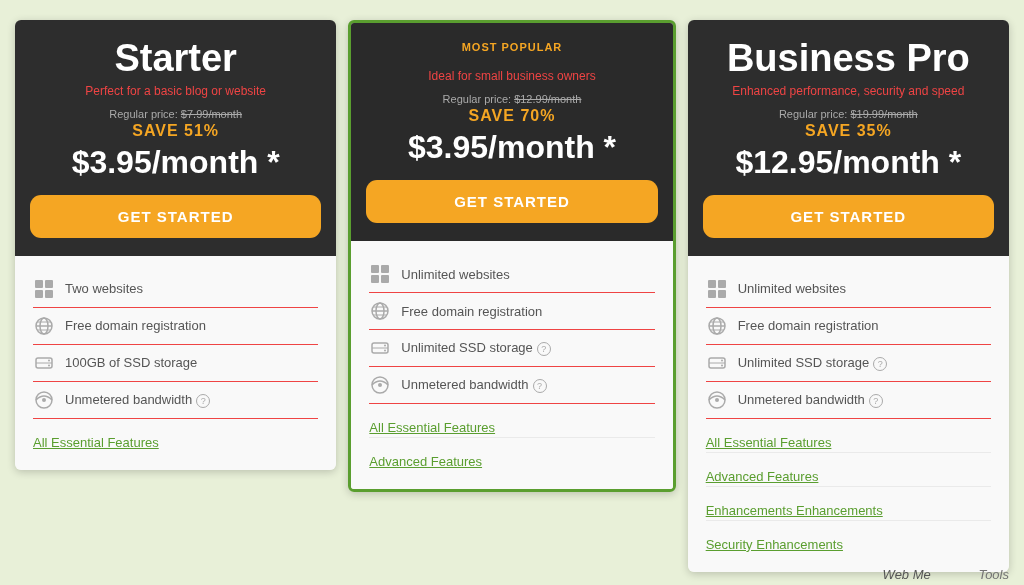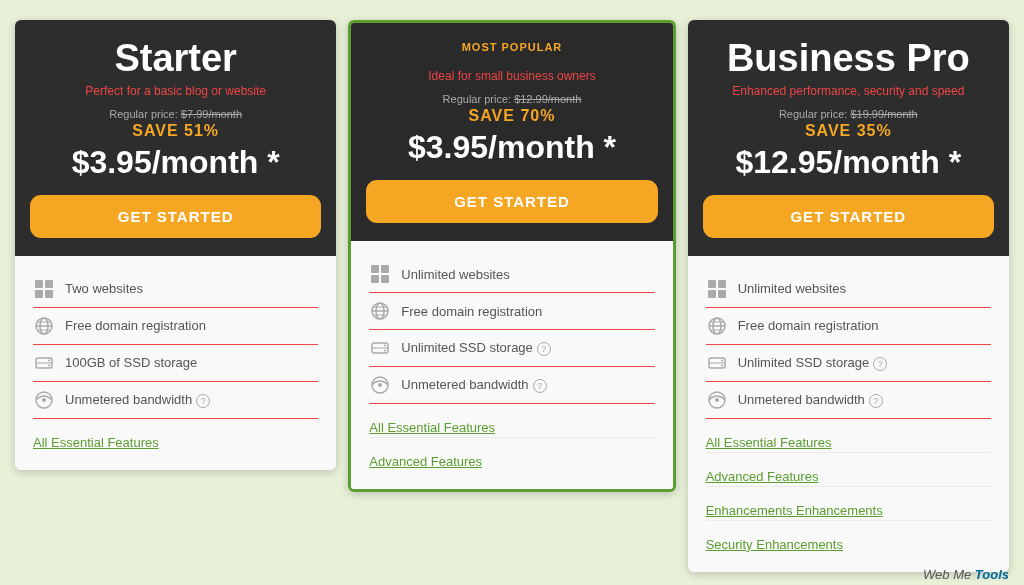--- a/index.html
+++ b/index.html
@@ -150,22 +150,23 @@
     }
     .watermark {
       position: absolute;
       bottom: 10px;
       right: 15px;
       font-size: 13px;
       color: #555;
       font-style: italic;
     }
     .watermark span {
-      color: #0369a1;
-      font-weight: bold;
+      color: #737373;
+      font-weight: normal;
+      margin-left: 44px;
     }
   </style>
 </head>
 <body>
 
 <div class="pricing-container">
     <div class="plan-card">
     <div class="plan-header">
 
       <div class="plan-name">Starter</div>

